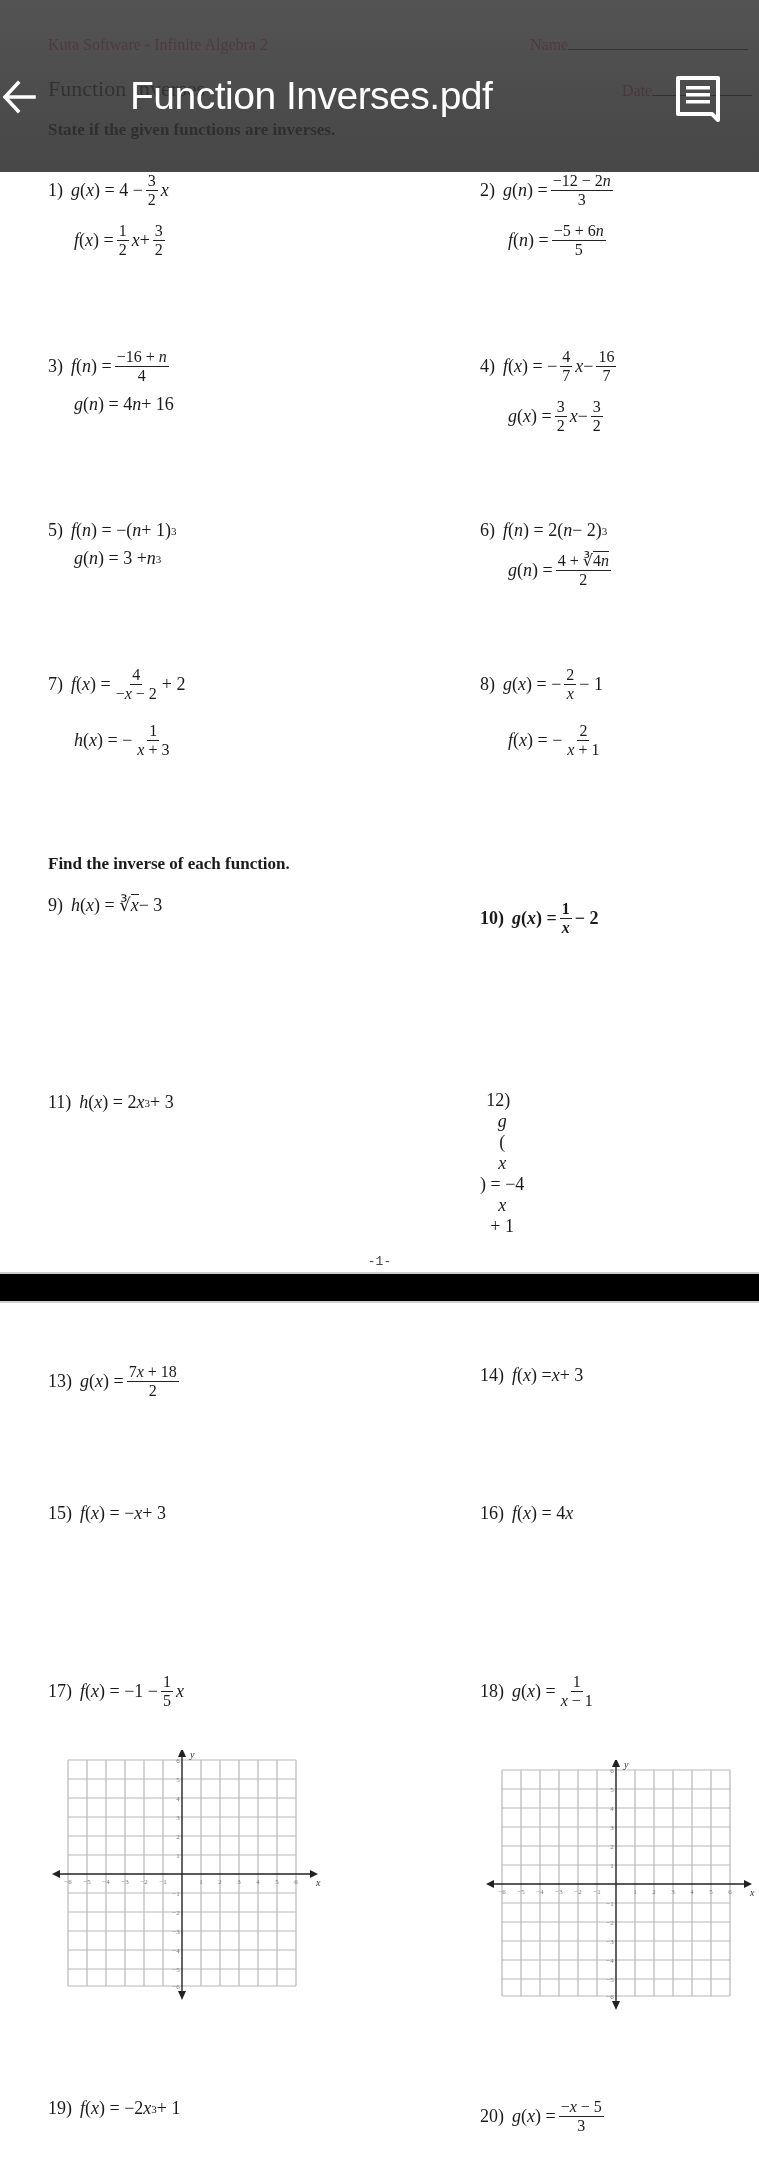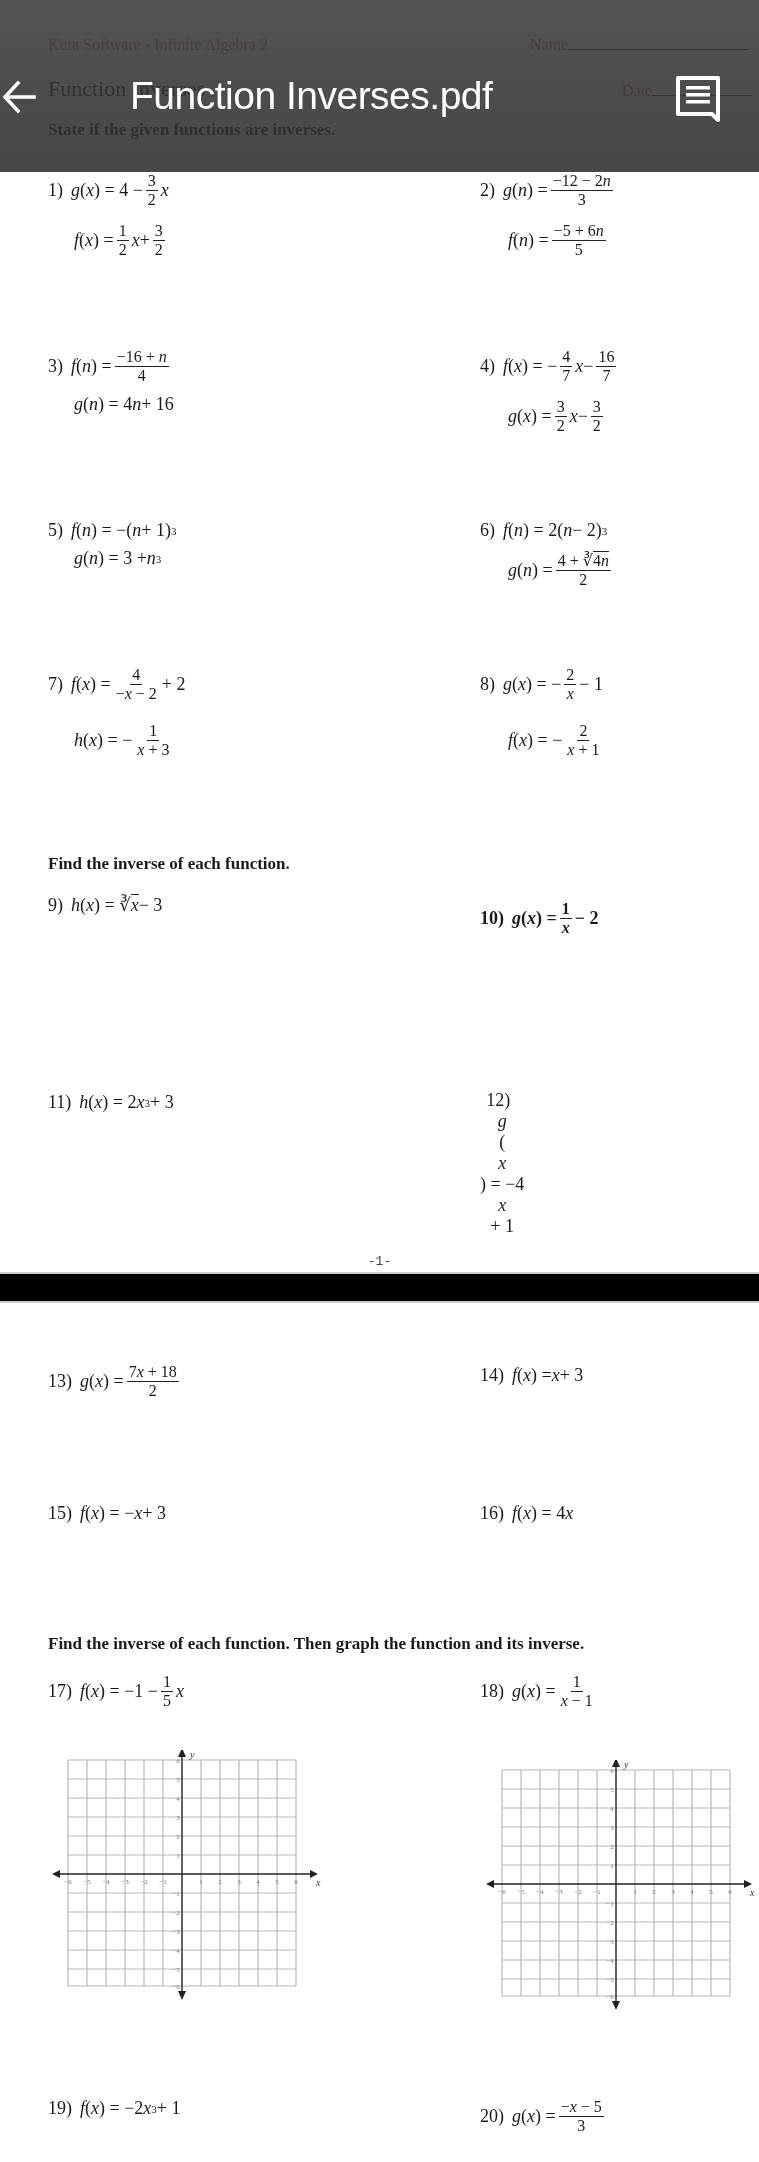--- a/index.html
+++ b/index.html
@@ -131,21 +131,20 @@
         <span class="n">7<i>x</i> + 18</span>
         <span class="d">2</span>
       </span></div>
 
   <div class="prob" style="left:480px;top:62px;"><span class="num">14)</span><i>f</i>(<i>x</i>) = <i>x</i> + 3</div>
 
   <div class="prob" style="left:48px;top:200px;"><span class="num">15)</span><i>f</i>(<i>x</i>) = −<i>x</i> + 3</div>
 
   <div class="prob" style="left:480px;top:200px;"><span class="num">16)</span><i>f</i>(<i>x</i>) = 4<i>x</i></div>
 
-  <div class="abs instr" style="left:48px;top:331px;">Find the inverse of each function.  Then graph the function and its inverse.</div>
 
   <div class="prob" style="left:48px;top:370px;"><span class="num">17)</span><i>f</i>(<i>x</i>) = −1 − <span class="frac">
         <span class="n">1</span>
         <span class="d">5</span>
       </span><i>x</i></div>
 
   <div class="prob" style="left:480px;top:370px;"><span class="num">18)</span><i>g</i>(<i>x</i>) = <span class="frac">
         <span class="n">1</span>
         <span class="d"><i>x</i> − 1</span>
       </span></div>

